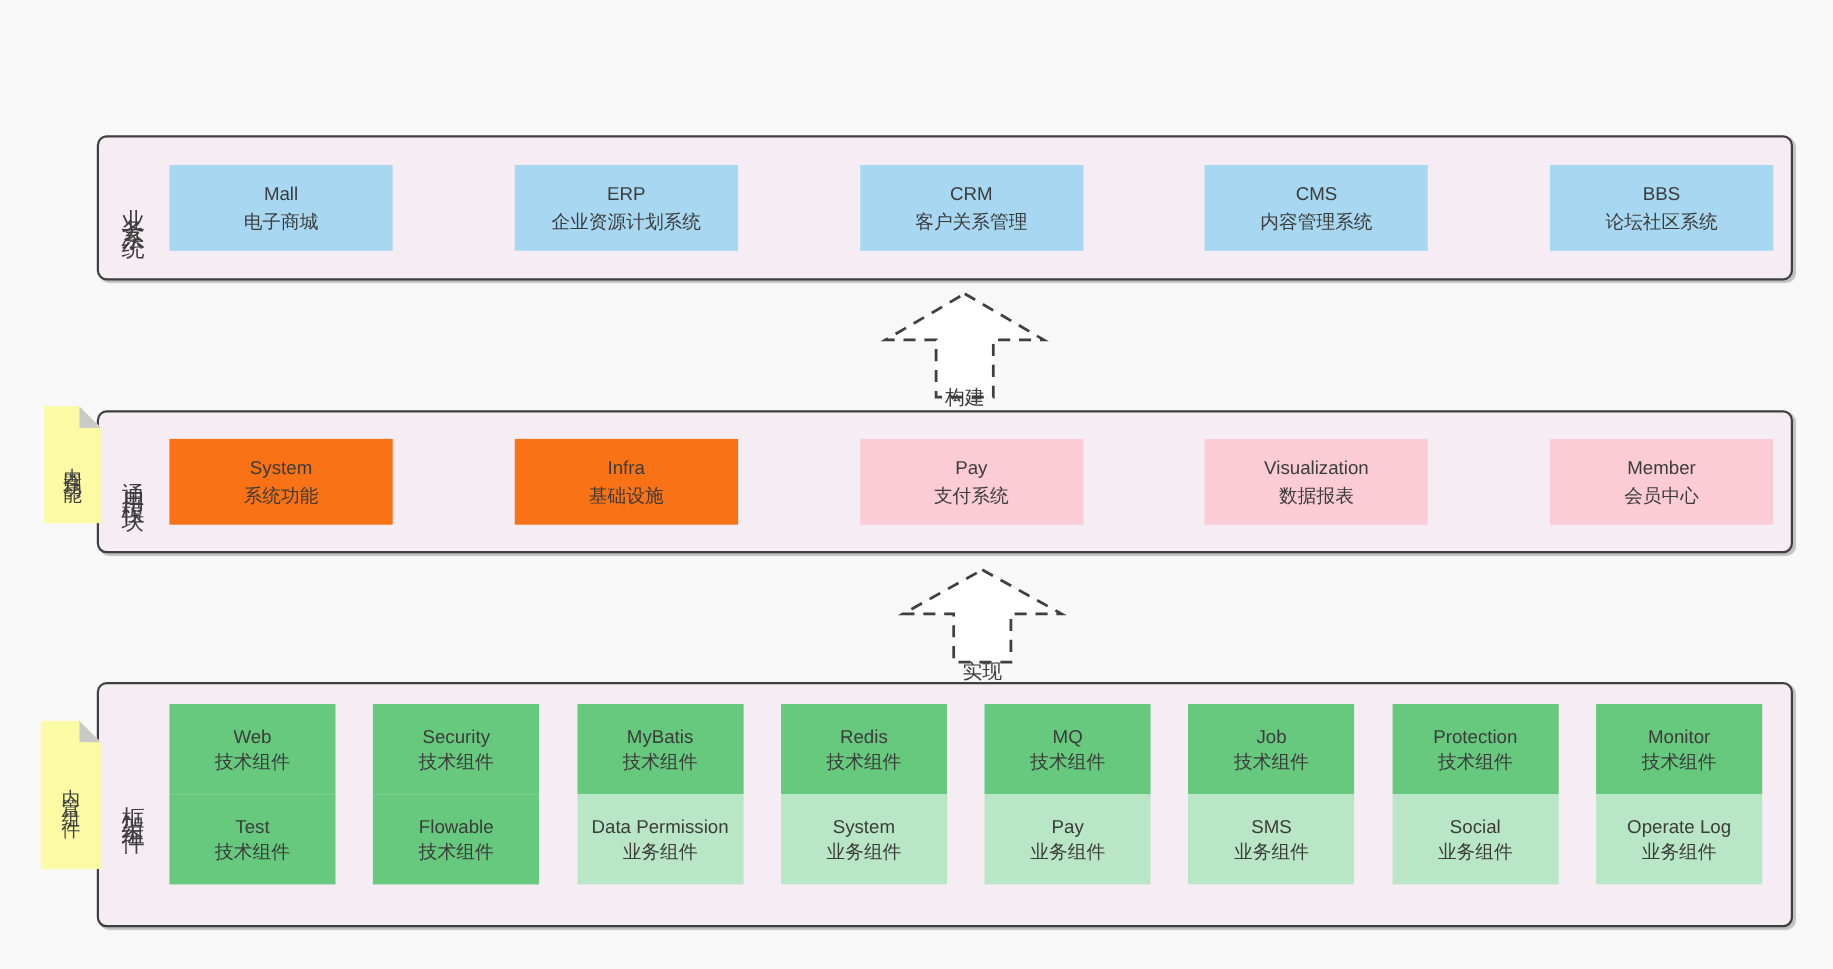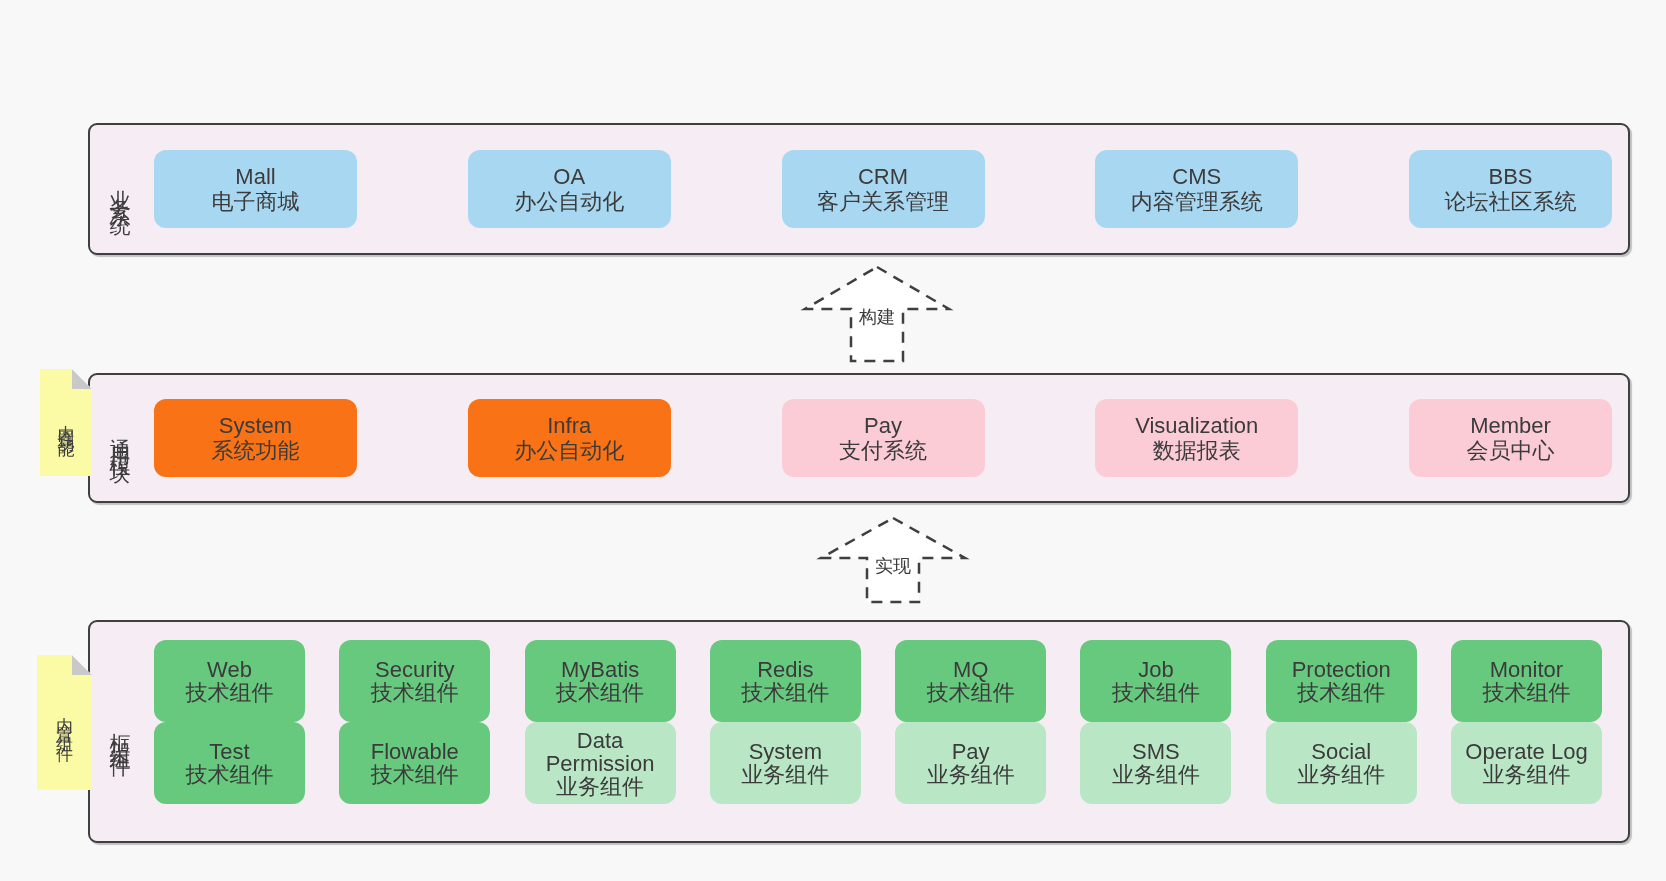--- a/index.html
+++ b/index.html
@@ -28,22 +28,22 @@
     display:flex;align-items:center;justify-content:space-between;
   }
   .boxes-grid{
     position:absolute;left:64px;right:26px;top:0;bottom:0;
     display:flex;flex-direction:column;
     padding:18px 0 6px 0;
   }
   .grid-row{display:flex;justify-content:space-between;}
   .box{
     display:flex;flex-direction:column;justify-content:center;align-items:center;
-    text-align:center;border-radius:12px;
-    width:203px;height:78px;font-size:22px;line-height:25px;
+    text-align:center;border-radius:0;
+    width:203px;height:78px;font-size:17px;line-height:25px;
   }
   .grid-row .box{width:151px;height:82px;line-height:23px;padding:0 10px;}
   .box.blue{background:#a8d8f1;}
   .box.red{background:#f97316;}
   .box.pink{background:#fbccd6;}
   .box.green{background:#66c97e;}
   .box.lightgreen{background:#b9e7c6;}
   .sticky{
     position:absolute;background:#fbfba5;z-index:5;
     clip-path:polygon(0 0,calc(100% - 20px) 0,100% 20px,100% 100%,0 100%);
@@ -64,40 +64,40 @@
   .arrow{position:absolute;z-index:2;}
   #arrow-build{left:800px;top:263px;width:154px;height:102px;}
   #arrow-implement{left:816px;top:514px;width:154px;height:92px;}
   .arrow svg{display:block;width:100%;height:100%;}
   .arrow polygon{
     fill:#ffffff;stroke:#3f3f3f;stroke-width:2.5;
     stroke-dasharray:11 8;stroke-linecap:butt;
   }
   .arrow .arrow-label{
     position:absolute;left:0;right:0;text-align:center;
-    font-size:18px;color:#3b3b3b;background:transparent;
+    font-size:18px;color:#3b3b3b;background:transparent;margin-top:44px;
   }
   #arrow-build .arrow-label{top:42px;}
   #arrow-implement .arrow-label{top:40px;}
 </style>
 </head>
 <body>
 
 <div id="canvas">
 
   <div class="layer" id="layer-business">
     <div class="layer-label">业务系统</div>
     <div class="boxes">
       <div class="box blue">
         <span>Mall</span>
         <span>电子商城</span>
       </div>
       <div class="box blue">
-        <span>OA</span>
-        <span>办公自动化</span>
+        <span>ERP</span>
+        <span>企业资源计划系统</span>
       </div>
       <div class="box blue">
         <span>CRM</span>
         <span>客户关系管理</span>
       </div>
       <div class="box blue">
         <span>CMS</span>
         <span>内容管理系统</span>
       </div>
       <div class="box blue">
@@ -116,21 +116,21 @@
 
   <div class="layer" id="layer-modules">
     <div class="layer-label">通用模块</div>
     <div class="boxes">
       <div class="box red">
         <span>System</span>
         <span>系统功能</span>
       </div>
       <div class="box red">
         <span>Infra</span>
-        <span>办公自动化</span>
+        <span>基础设施</span>
       </div>
       <div class="box pink">
         <span>Pay</span>
         <span>支付系统</span>
       </div>
       <div class="box pink">
         <span>Visualization</span>
         <span>数据报表</span>
       </div>
       <div class="box pink">

